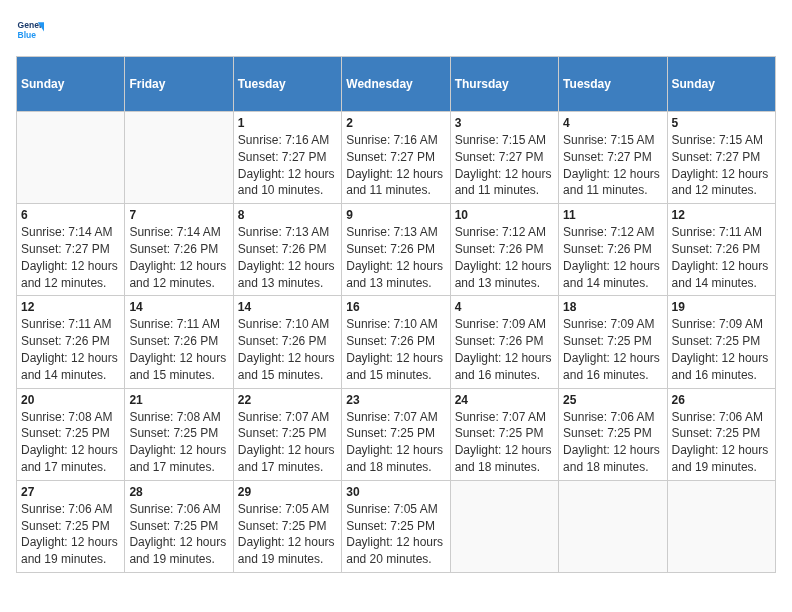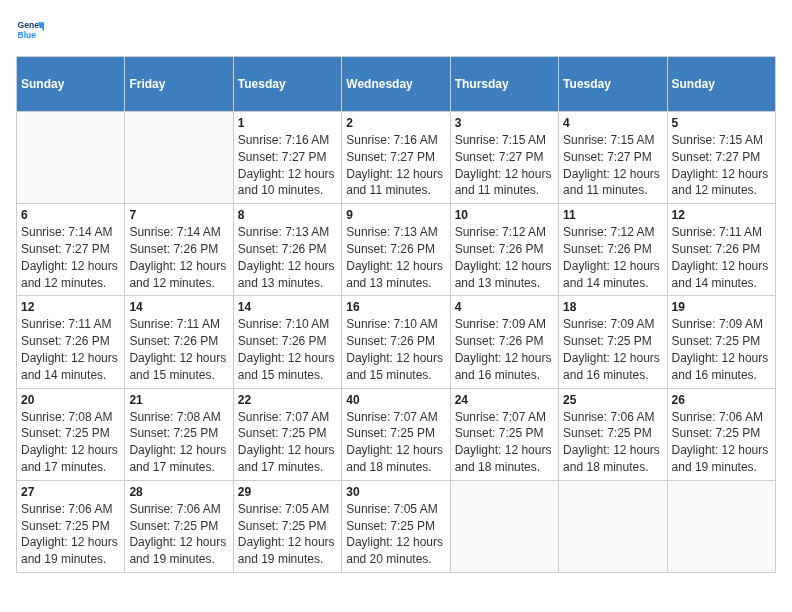--- a/index.html
+++ b/index.html
@@ -268,21 +268,21 @@
 and 17 minutes.</div>
         </td>
         <td>
           <span class="day-number">22</span>
           <div class="cell-info" style="white-space: pre-line;">Sunrise: 7:07 AM
 Sunset: 7:25 PM
 Daylight: 12 hours
 and 17 minutes.</div>
         </td>
         <td>
-          <span class="day-number">40</span>
+          <span class="day-number">23</span>
           <div class="cell-info" style="white-space: pre-line;">Sunrise: 7:07 AM
 Sunset: 7:25 PM
 Daylight: 12 hours
 and 18 minutes.</div>
         </td>
         <td>
           <span class="day-number">24</span>
           <div class="cell-info" style="white-space: pre-line;">Sunrise: 7:07 AM
 Sunset: 7:25 PM
 Daylight: 12 hours

